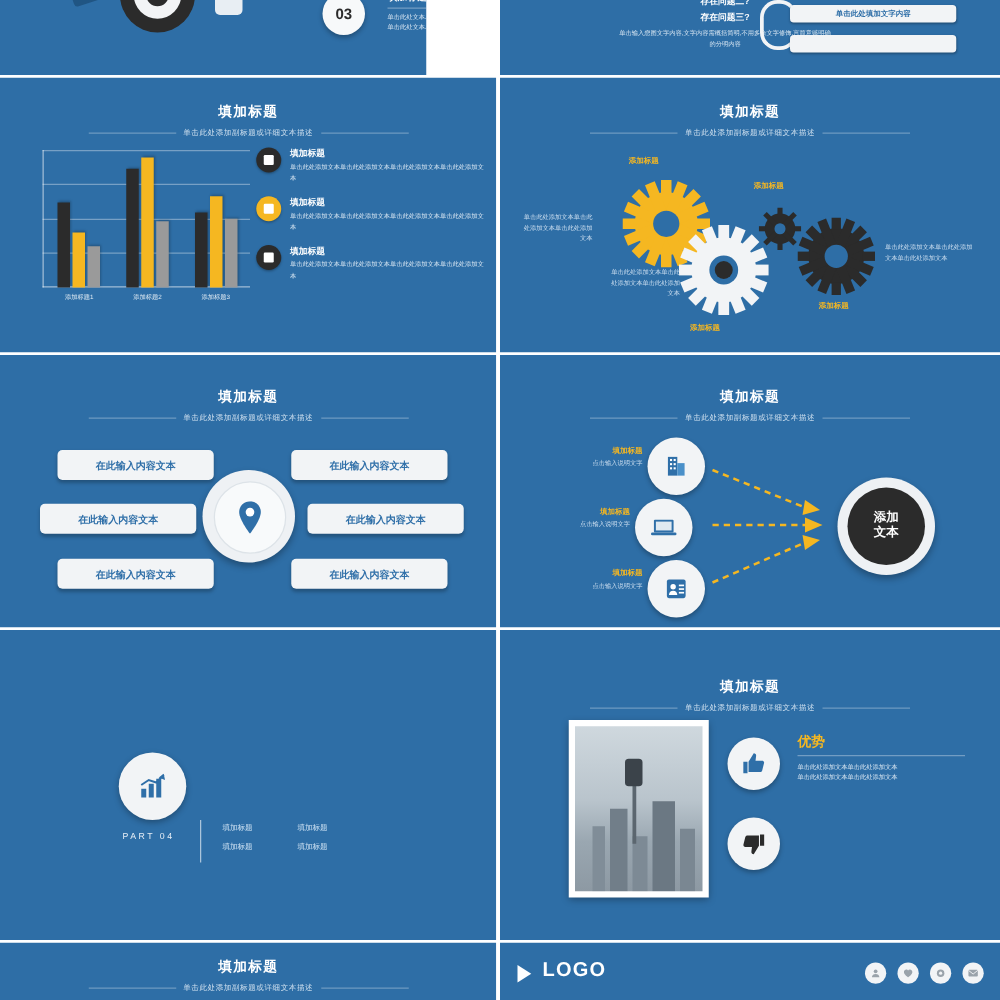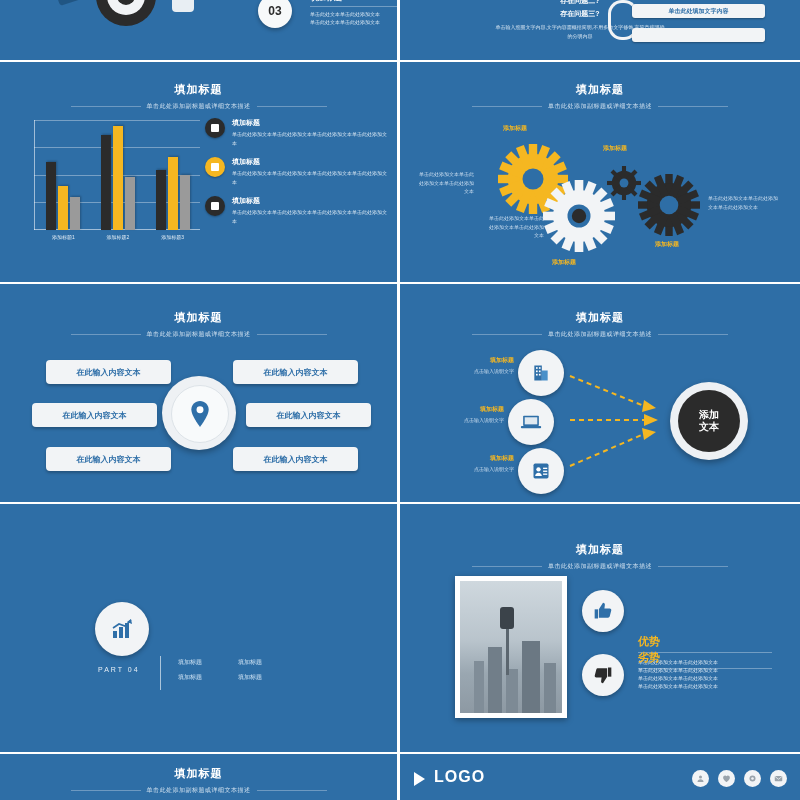--- a/index.html
+++ b/index.html
@@ -23,21 +23,21 @@
   .circle{border-radius:50%;}
   .tiny{font-size:5px;line-height:1.6;color:#d8e6f2;}
   .tiny-d{font-size:5px;line-height:1.7;color:#cddff0;}
   .divider-v{position:absolute;background:#ffffff;}
 </style>
 </head>
 <body>
 
 <div class="sheet">
 
-  <div class="slide" style="left:0;top:0;width:397px;height:60px;">
+  <div class="slide" style="left:0;top:0;width:341px;height:60px;">
 
     <div style="position:absolute;left:96px;top:-34px;width:60px;height:60px;border-radius:50%;background:#2b2b2b;"></div>
     <div style="position:absolute;left:107px;top:-23px;width:38px;height:38px;border-radius:50%;background:#f2f4f6;"></div>
     <div style="position:absolute;left:117px;top:-13px;width:18px;height:18px;border-radius:50%;background:#2b2b2b;"></div>
     <div style="position:absolute;left:55px;top:-26px;width:30px;height:28px;background:#1f5280;transform:rotate(-18deg);opacity:.9;border-radius:3px;"></div>
     <div style="position:absolute;left:172px;top:-18px;width:22px;height:30px;background:#e8eef3;border-radius:4px;"></div>
 
     <div class="circle" style="position:absolute;left:258px;top:-6px;width:34px;height:34px;background:#f7f9fa;box-shadow:0 2px 4px rgba(0,0,0,.3);display:flex;align-items:center;justify-content:center;">
       <span style="color:#2b2b2b;font-size:12px;font-weight:bold;">03</span>
     </div>
@@ -378,41 +378,35 @@
         <div style="position:absolute;left:40px;top:26px;width:14px;height:22px;background:#3b434a;border-radius:3px;"></div>
       </div>
     </div>
 
     <div class="circle" style="position:absolute;left:182px;top:86px;width:42px;height:42px;background:#f2f4f6;box-shadow:0 2px 4px rgba(0,0,0,.3);display:flex;align-items:center;justify-content:center;">
       <svg width="20" height="20" viewBox="0 0 24 24">
           <path d="M2 10h4v11H2z" fill="#2f6fa8"></path>
           <path d="M7 10l5-8c1.8 0 2.6 1.3 2.2 3L13.7 9H20c1.3 0 2.2 1.1 1.9 2.4l-1.8 7c-.25 1-1.1 1.6-2.1 1.6H7z" fill="#2f6fa8"></path>
         </svg>
     </div>
-    <div style="position:absolute;left:238px;top:82px;width:134px;margin-top:48px;">
+    <div style="position:absolute;left:238px;top:82px;width:134px;">
       <div style="color:#f5b721;font-size:11px;font-weight:bold;">优势</div>
       <div class="rule" style="width:134px;margin-top:3px;opacity:.6;"></div>
       <div class="tiny" style="margin-top:5px;">单击此处添加文本单击此处添加文本</div>
       <div class="tiny">单击此处添加文本单击此处添加文本</div>
     </div>
 
     <div class="circle" style="position:absolute;left:182px;top:150px;width:42px;height:42px;background:#f2f4f6;box-shadow:0 2px 4px rgba(0,0,0,.3);display:flex;align-items:center;justify-content:center;">
       <svg width="20" height="20" viewBox="0 0 24 24">
           <g transform="rotate(180 12 12)">
             <path d="M2 10h4v11H2z" fill="#2b2b2b"></path>
             <path d="M7 10l5-8c1.8 0 2.6 1.3 2.2 3L13.7 9H20c1.3 0 2.2 1.1 1.9 2.4l-1.8 7c-.25 1-1.1 1.6-2.1 1.6H7z" fill="#2b2b2b"></path>
           </g>
         </svg>
     </div>
-    <div style="position:absolute;left:238px;top:146px;width:134px;">
-      <div style="color:#f5b721;font-size:11px;font-weight:bold;">劣势</div>
-      <div class="rule" style="width:134px;margin-top:3px;opacity:.6;"></div>
-      <div class="tiny" style="margin-top:5px;">单击此处添加文本单击此处添加文本</div>
-      <div class="tiny">单击此处添加文本单击此处添加文本</div>
-    </div>
   </div>
 
   <div class="slide" style="left:0;top:754px;width:397px;height:46px;">
     <div style="position:absolute;left:0;top:12px;width:397px;">
       <div class="title-cn">填加标题</div>
       <div style="display:flex;justify-content:center;align-items:center;margin-top:5px;">
         <div class="rule" style="width:70px;opacity:.55;"></div>
         <div class="sub-cn" style="margin:0 6px;">单击此处添加副标题或详细文本描述</div>
         <div class="rule" style="width:70px;opacity:.55;"></div>
       </div>

